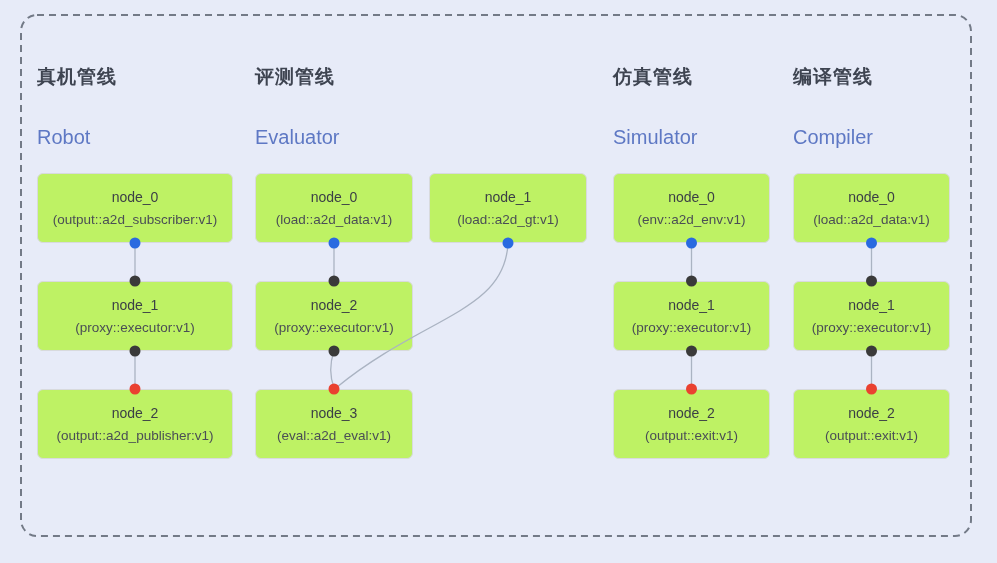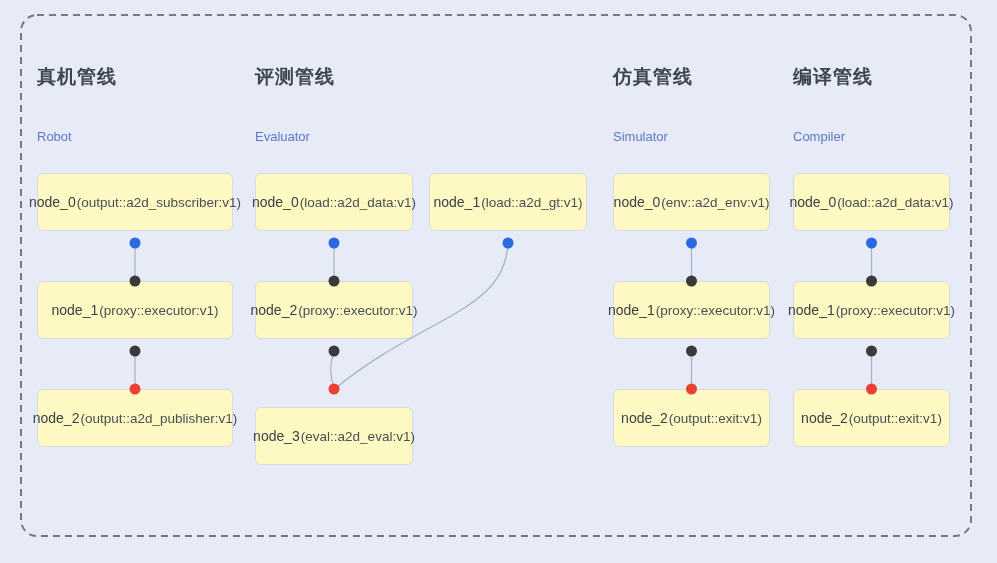--- a/index.html
+++ b/index.html
@@ -1,23 +1,23 @@
 <!DOCTYPE html>
 <html><head>
 <meta charset="utf-8">
 <style>
   html,body{margin:0;padding:0;}
   body{font-family:"Liberation Sans","DejaVu Sans",sans-serif;background:#e7ebf8;}
   .canvas{position:relative;width:997px;height:563px;background:#e7ebf8;overflow:hidden;}
   .layer{position:absolute;left:0;top:0;width:997px;height:563px;pointer-events:none;}
   .ptitle{position:absolute;text-align:left;}
   .ptitle.zh{font-size:19px;font-weight:700;color:#3e4451;line-height:26px;letter-spacing:1px;}
-  .ptitle.en{font-size:13px;font-weight:400;color:#5e78c4;line-height:28px;}
-  .node{position:absolute;height:58px;background:#fef9c3;border:1px solid #d8dadd;border-radius:6px;
-        box-sizing:border-box;display:flex;flex-direction:row;align-items:center;justify-content:center;
+  .ptitle.en{font-size:20px;font-weight:400;color:#5e78c4;line-height:28px;}
+  .node{position:absolute;height:70px;background:#bef264;border:1px solid #d8dadd;border-radius:6px;
+        box-sizing:border-box;display:flex;flex-direction:column;align-items:center;justify-content:center;
         gap:1px;}
   .nname{font-size:14px;color:#3b3f46;line-height:21px;}
   .ntype{font-size:13.5px;color:#4a4e55;line-height:21px;}
   svg{display:block;}
 </style>
 </head>
 <body>
 
 <div class="canvas">
 
@@ -49,21 +49,21 @@
     <div class="ntype">(load::a2d_data:v1)</div>
   </div>
   <div class="node" style="left:429px;top:173px;width:158px">
     <div class="nname">node_1</div>
     <div class="ntype">(load::a2d_gt:v1)</div>
   </div>
   <div class="node" style="left:255px;top:281px;width:158px">
     <div class="nname">node_2</div>
     <div class="ntype">(proxy::executor:v1)</div>
   </div>
-  <div class="node" style="left:255px;top:407px;width:158px">
+  <div class="node" style="left:255px;top:389px;width:158px">
     <div class="nname">node_3</div>
     <div class="ntype">(eval::a2d_eval:v1)</div>
   </div>
 
   <div class="ptitle zh" style="left:613px;top:64px;width:157px">仿真管线</div>
   <div class="ptitle en" style="left:613px;top:123px;width:157px">Simulator</div>
 
   <div class="node" style="left:613px;top:173px;width:157px">
     <div class="nname">node_0</div>
     <div class="ntype">(env::a2d_env:v1)</div>

